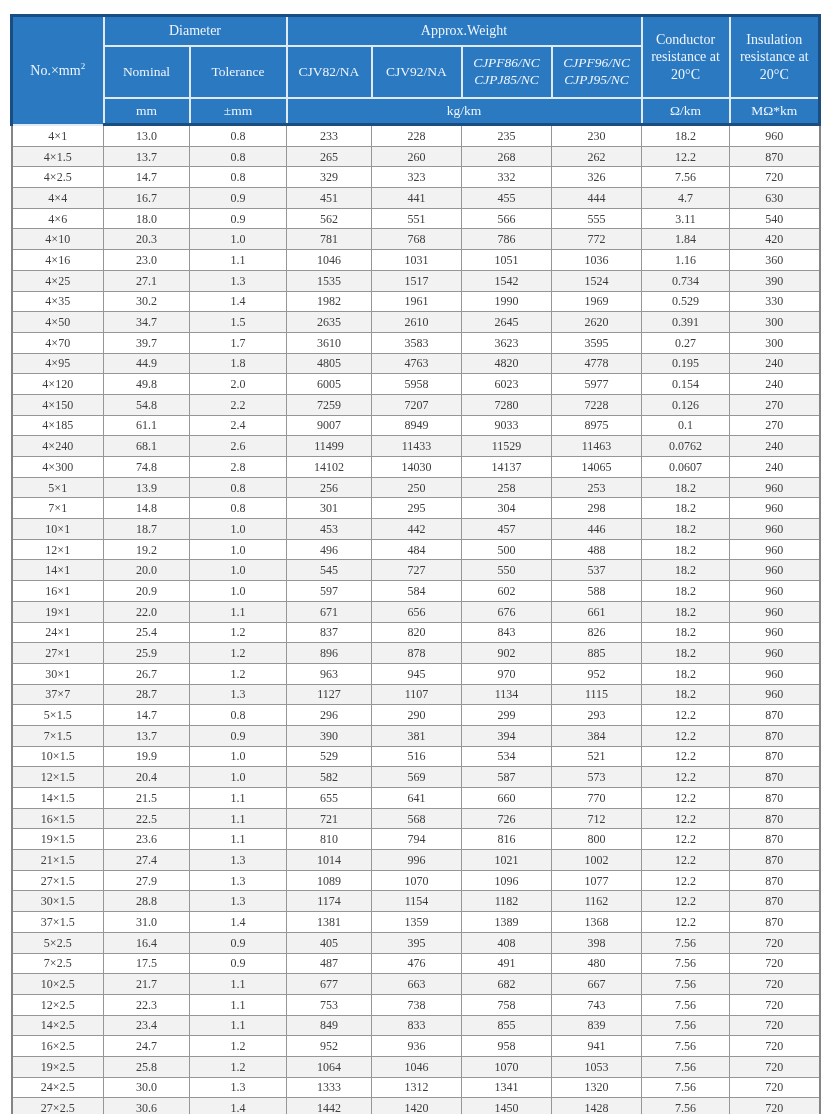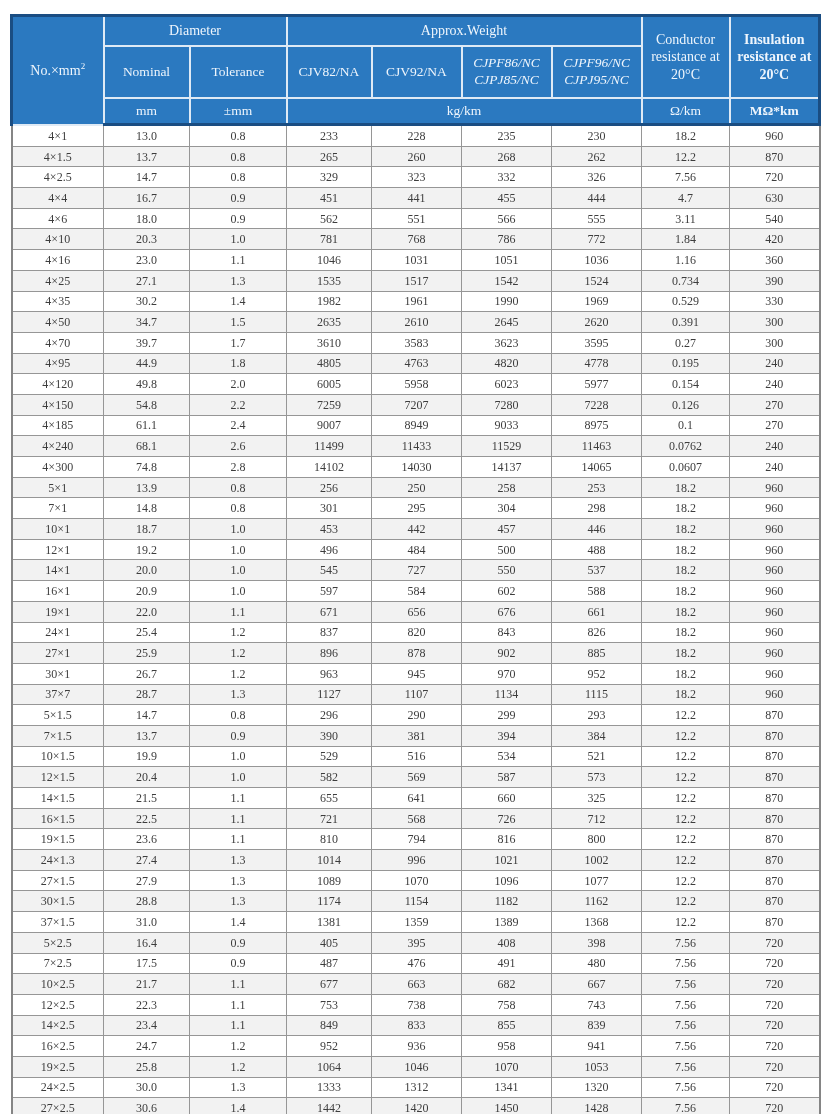--- a/index.html
+++ b/index.html
@@ -33,21 +33,21 @@
     vertical-align: middle;
     border: 2px solid #dfeaf5;
     padding: 1px 2px;
     line-height: 1.25;
   }
   thead tr.h1 th { height: 26px; font-size: 14px; }
   thead tr.h2 th { height: 48px; font-size: 13.5px; }
   thead tr.h3 th { height: 22px; font-size: 13.5px; }
   thead th.edge-top    { border-top: 3px solid #1a4d82; }
   thead th.edge-left   { border-left: 3px solid #1a4d82; }
-  thead th.edge-right  { border-right: 3px solid #1a4d82; font-weight: bold; }
+  thead th.edge-right  { border-right: 3px solid #1a4d82; }
   thead tr.h3 th       { border-bottom: 3px solid #1a4d82; }
   thead th .two-line span { display: block; font-style: italic; }
   thead th sup { font-size: 9px; }
   
   tbody td {
     border: 1px solid #969696;
     text-align: center;
     vertical-align: middle;
     color: #3d3d3d;
     font-size: 12px;
@@ -463,21 +463,21 @@
           <td>12.2</td>
           <td>870</td>
         </tr>
         <tr>
           <td>14×1.5</td>
           <td>21.5</td>
           <td>1.1</td>
           <td>655</td>
           <td>641</td>
           <td>660</td>
-          <td>325</td>
+          <td>770</td>
           <td>12.2</td>
           <td>870</td>
         </tr>
         <tr>
           <td>16×1.5</td>
           <td>22.5</td>
           <td>1.1</td>
           <td>721</td>
           <td>568</td>
           <td>726</td>
@@ -490,21 +490,21 @@
           <td>23.6</td>
           <td>1.1</td>
           <td>810</td>
           <td>794</td>
           <td>816</td>
           <td>800</td>
           <td>12.2</td>
           <td>870</td>
         </tr>
         <tr>
-          <td>24×1.3</td>
+          <td>21×1.5</td>
           <td>27.4</td>
           <td>1.3</td>
           <td>1014</td>
           <td>996</td>
           <td>1021</td>
           <td>1002</td>
           <td>12.2</td>
           <td>870</td>
         </tr>
         <tr>

